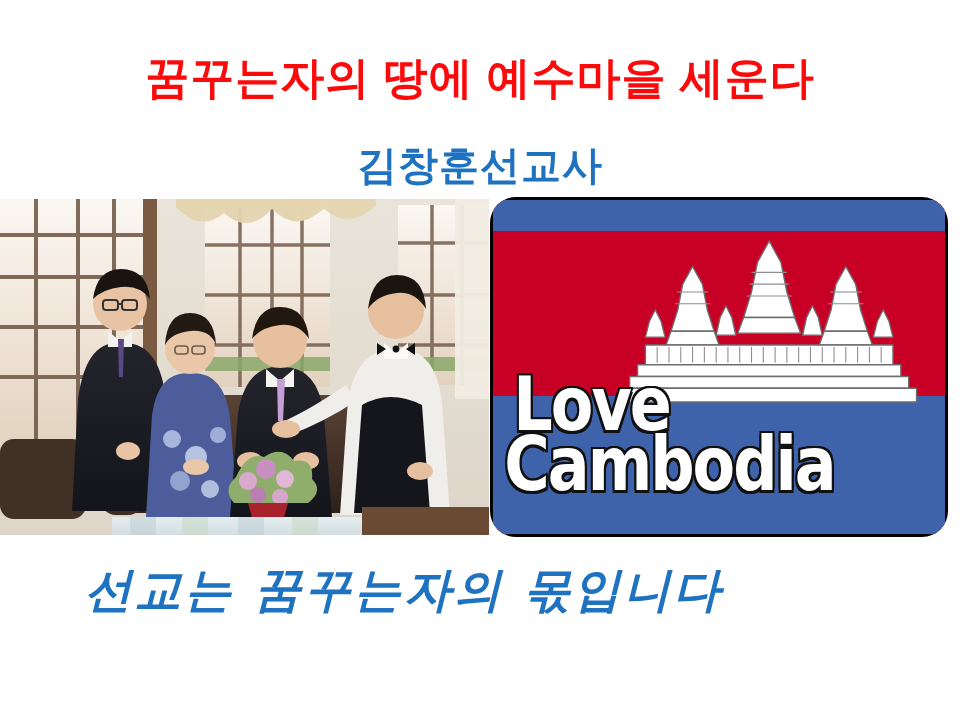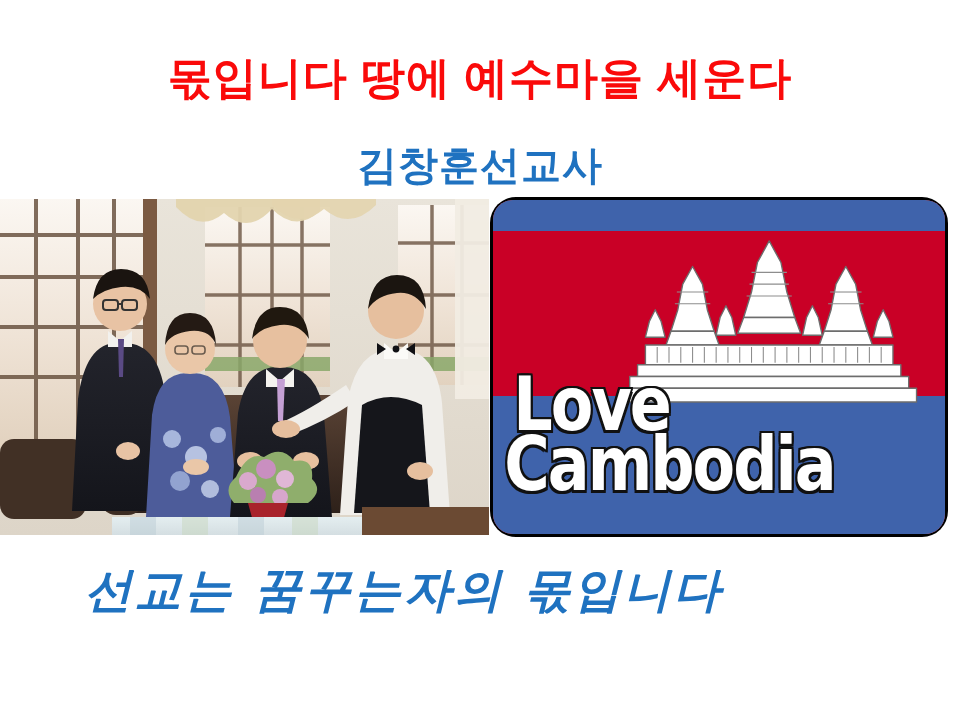--- a/index.html
+++ b/index.html
@@ -90,21 +90,21 @@
     border-radius: 26px;
     background: #000000;
     padding: 3px;
     box-sizing: border-box;
     overflow: hidden;
   }
   .flag-inner {
     position: relative;
     width: 100%;
     height: 100%;
-    border-radius: 20px;
+    border-radius: 9px;
     overflow: hidden;
     background: #ef4444;
   }
   .band-blue-top {
     position: absolute; left: 0; top: 0; width: 100%; height: 9.2%;
     background: #3f63ab;
   }
   .band-red {
     position: absolute; left: 0; top: 9.2%; width: 100%; height: 49.5%;
     background: #c90026;
@@ -157,21 +157,21 @@
     top: 68%;
     font-size: 62px;
     letter-spacing: -2px;
   }
 </style>
 </head>
 <body>
 
 <div class="slide">
 
-  <div class="title-main">몫입니다 땅에 예수마을 세운다</div>
+  <div class="title-main">꿈꾸는자의 땅에 예수마을 세운다</div>
 
   <div class="title-sub">김창훈선교사</div>
 
   <div class="photo">
     <svg viewBox="0 0 489 336" preserveAspectRatio="none">
       <defs>
         <linearGradient id="winglow" x1="0" y1="0" x2="0" y2="1">
           <stop offset="0%" stop-color="#fbf7f2"></stop>
           <stop offset="55%" stop-color="#efe3d6"></stop>
           <stop offset="100%" stop-color="#e2d2bf"></stop>

